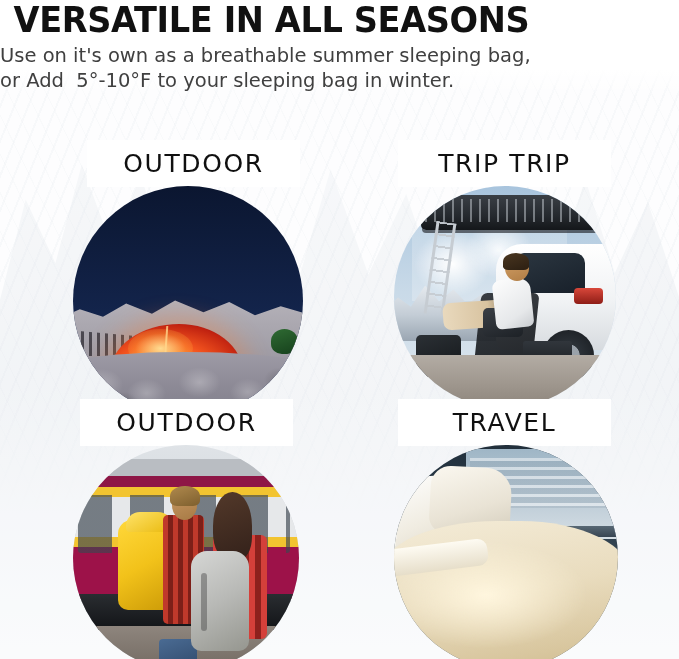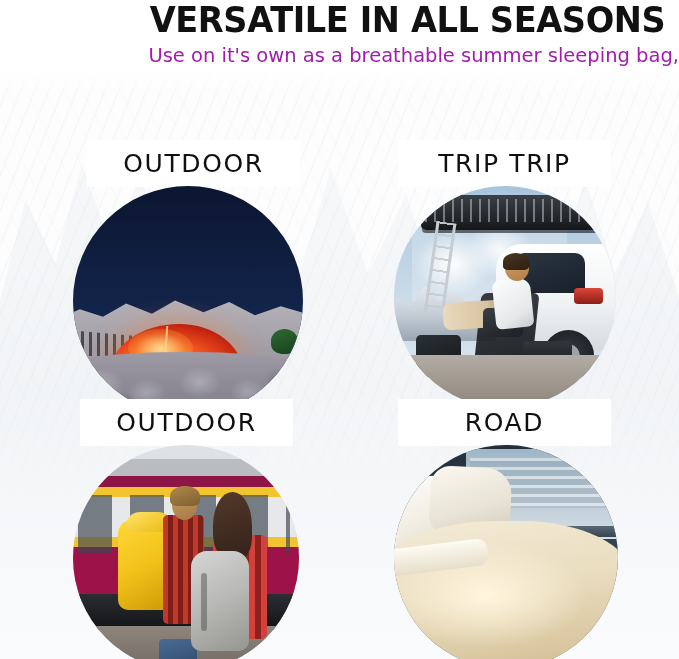--- a/index.html
+++ b/index.html
@@ -55,37 +55,37 @@
   }
   
   .bg-wash { position:absolute; inset:0; background:rgba(255,255,255,.46); }
   
   .bg-headmask {
     position:absolute; left:0; right:0; top:0; height:96px;
     background:linear-gradient(180deg,#ffffff 0%, #ffffff 72%, rgba(255,255,255,0) 100%);
   }
 
   
-  .header { position:absolute; left:0; right:0; top:0; text-align:right; z-index:6; }
+  .header { position:absolute; left:0; right:0; top:0; text-align:left; z-index:6; }
   .headline {
     font-family:"DejaVu Sans", sans-serif;
     font-weight:900;
     font-size:35px;
     line-height:36px;
     letter-spacing:-0.4px;
     color:#111111;
     padding-top:2px;
     transform:scaleX(.96);
     white-space:nowrap;
   }
   .subline {
     font-family:"DejaVu Sans", sans-serif;
     font-size:19.5px;
     line-height:25px;
-    color:#a21caf;
+    color:#404040;
     white-space:pre;
   }
   .subline.first { padding-top:5px; }
 
   
   .grid { position:absolute; inset:0; z-index:5;padding-left:20px; }
   .card { position:absolute; }
 
   .card.c-outdoor  { left:73px;  top:140px; }
   .card.c-roadtrip { left:394px; top:140px; }
@@ -444,20 +444,21 @@
     <div class="bg-ridge ridge-c"></div>
     <div class="bg-streaks"></div>
     <div class="bg-snow"></div>
     <div class="bg-wash"></div>
     <div class="bg-headmask"></div>
   </div>
 
   <div class="header">
     <div class="headline">VERSATILE IN ALL SEASONS</div>
     <div class="subline first">Use on it's own as a breathable summer sleeping bag,</div>
+    <div class="subline">or Add  5°-10°F to your sleeping bag in winter.</div>
   </div>
 
   <div class="grid">
 
     <div class="card c-outdoor">
       <div class="label-box">
         <span class="label-text">OUTDOOR</span>
       </div>
       <div class="photo">
         <div class="ph">
@@ -523,21 +524,21 @@
           <div class="tv-p2-shirt"></div>
           <div class="tv-p2-head"></div>
           <div class="tv-p2-hair"></div>
           <div class="tv-pack-grey"></div>
         </div>
       </div>
     </div>
 
     <div class="card c-hotel">
       <div class="label-box">
-        <span class="label-text">ROAD</span>
+        <span class="label-text">TRAVEL</span>
       </div>
       <div class="photo">
         <div class="ph">
           <div class="ht-wall"></div>
           <div class="ht-window"></div>
           <div class="ht-window-bars"></div>
           <div class="ht-window-frame"></div>
           <div class="ht-pillow-a"></div>
           <div class="ht-pillow-b"></div>
           <div class="ht-duvet"></div>

